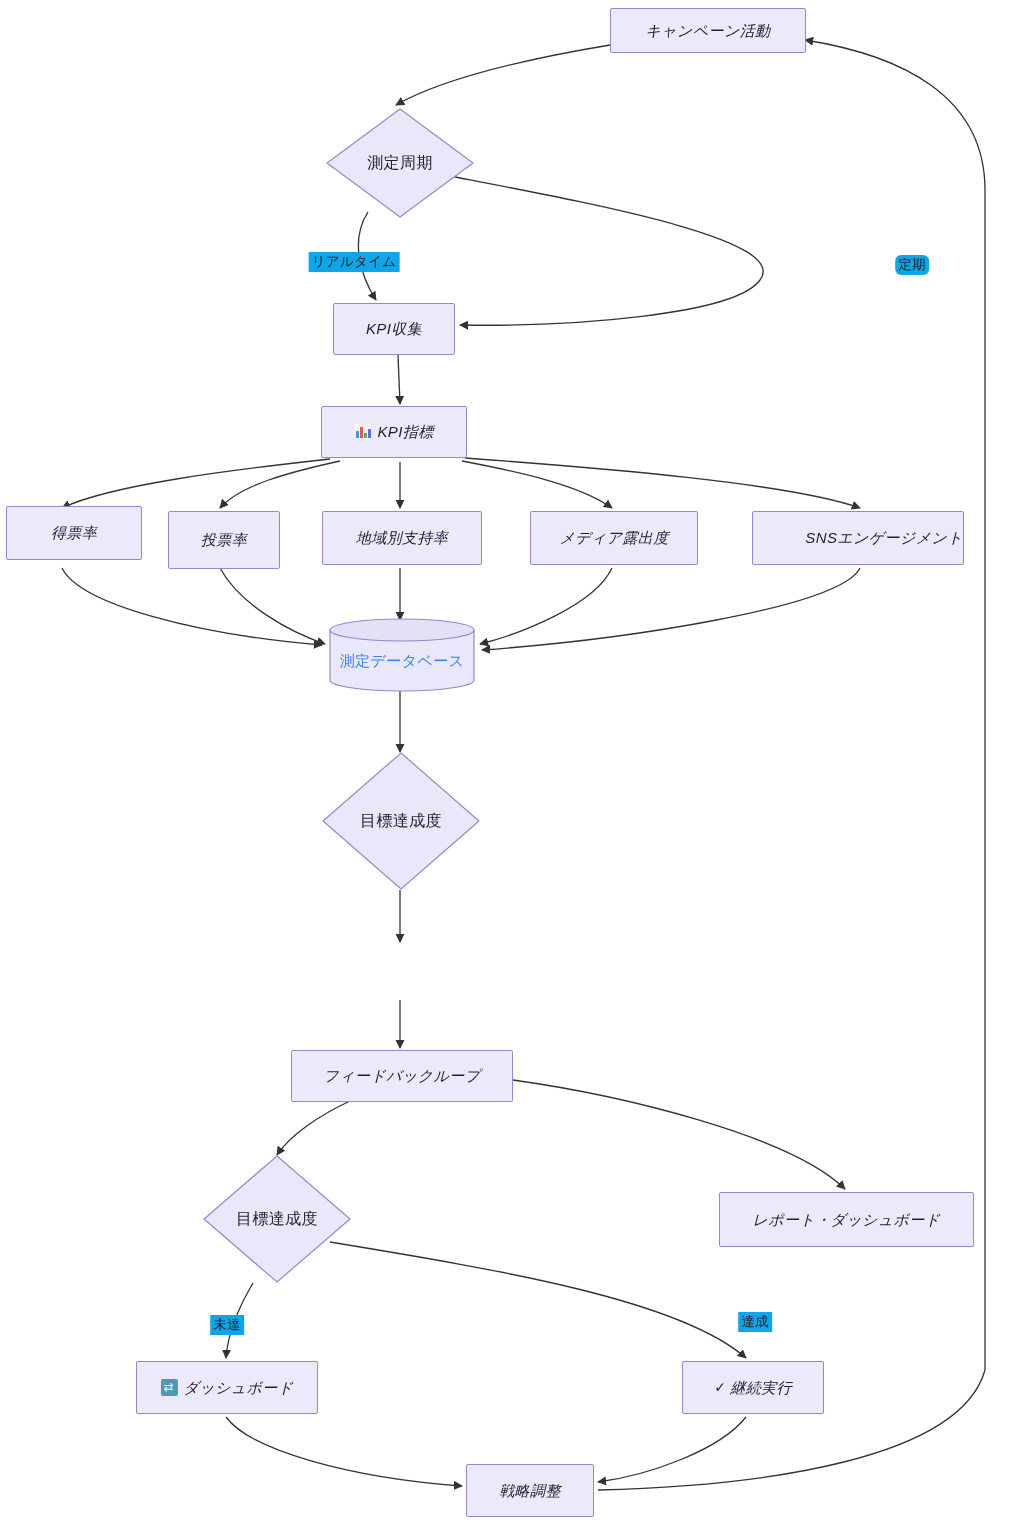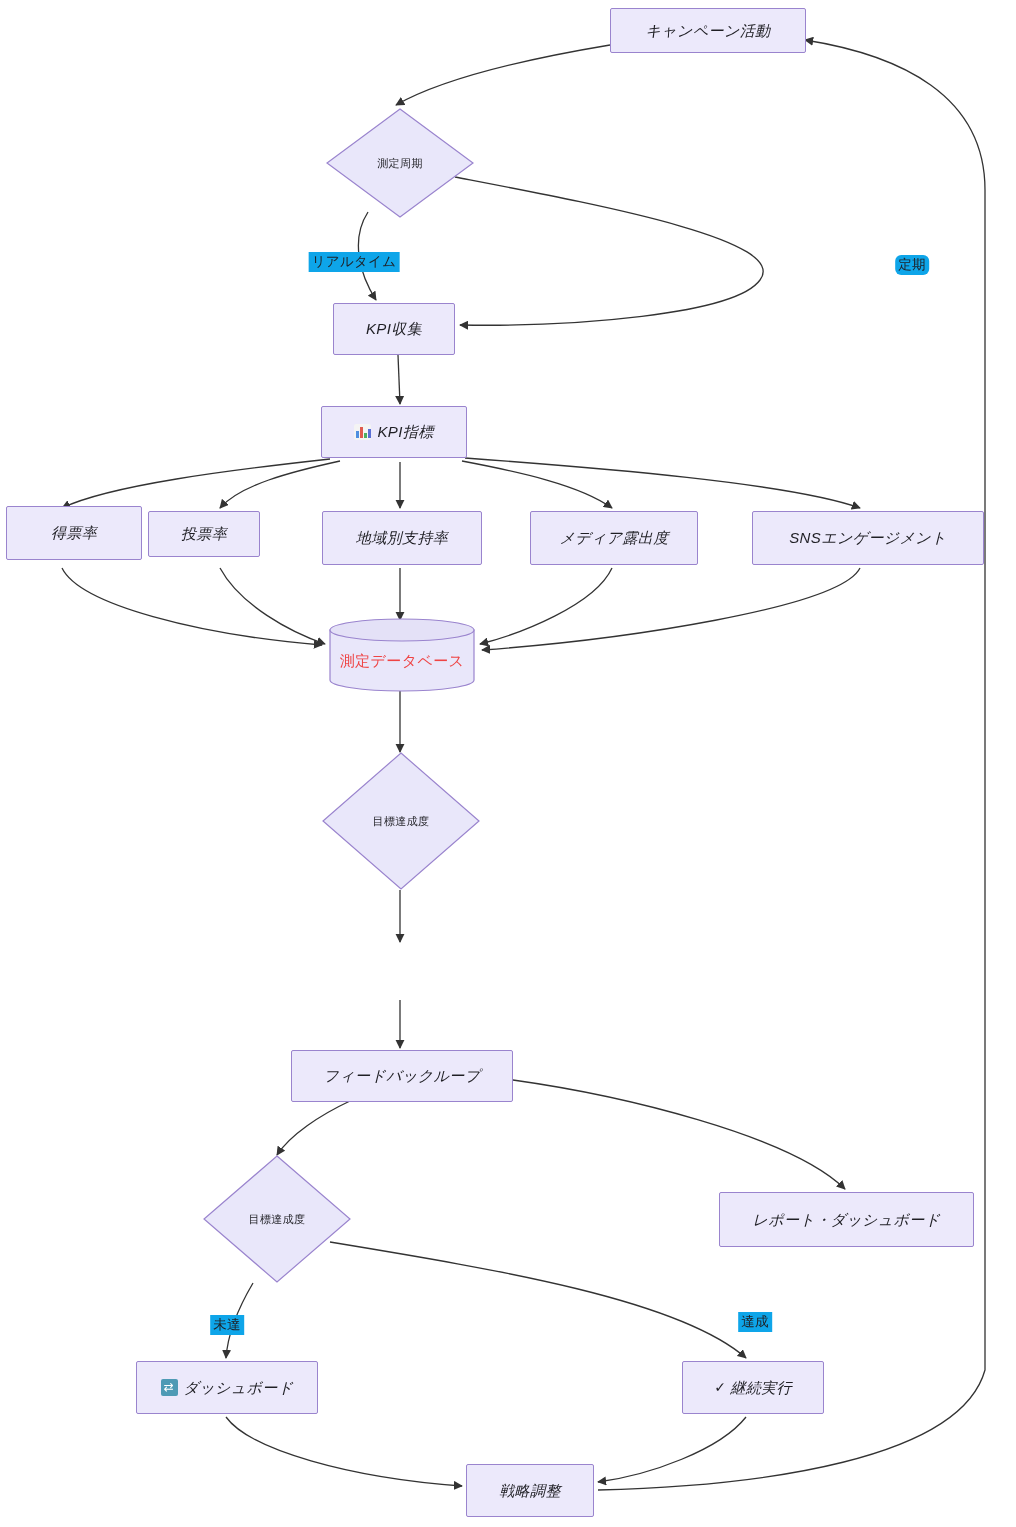--- a/index.html
+++ b/index.html
@@ -59,21 +59,21 @@
     height: 100%;
   }
   .diamond-poly {
     fill: #E9E7FA;
     stroke: #9A84CE;
     stroke-width: 1.2px;
   }
   .diamond-label {
     position: relative;
     z-index: 2;
-    font-size: 11px;
+    font-size: 16px;
     color: #1f1f24;
     white-space: nowrap;
     letter-spacing: 0.4px;
   }
   .node-db {
     position: absolute;
   }
   .db-svg {
     position: absolute;
     left: 0; top: 0;
@@ -95,21 +95,21 @@
     left: 0;
     top: 0;
     width: 100%;
     height: 100%;
     display: flex;
     align-items: center;
     justify-content: center;
     padding-top: 12px;
     box-sizing: border-box;
     font-size: 15px;
-    color: #ef4444;
+    color: #3b82f6;
     letter-spacing: 0.4px;
     white-space: nowrap;
   }
   .edge-label {
     position: absolute;
     background: #0ea5e9;
     color: #1f1f24;
     font-size: 13.5px;
     padding: 1px 3px;
     white-space: nowrap;
@@ -241,33 +241,33 @@
         <i class="b3"></i>
         <i class="b4"></i>
     </span>
     <span class="node-label-text">KPI指標</span>
   </div>
 
   <div class="node node-rect" style="left:6px; top:506px; width:136px; height:54px;">
     <span class="node-label-text">得票率</span>
   </div>
 
-  <div class="node node-rect" style="left:148px; top:511px; width:112px; height:46px;">
+  <div class="node node-rect" style="left:168px; top:511px; width:112px; height:58px;">
     <span class="node-label-text">投票率</span>
   </div>
 
   <div class="node node-rect" style="left:322px; top:511px; width:160px; height:54px;">
     <span class="node-label-text">地域別支持率</span>
   </div>
 
   <div class="node node-rect" style="left:530px; top:511px; width:168px; height:54px;">
     <span class="node-label-text">メディア露出度</span>
   </div>
 
-  <div class="node node-rect" style="left:752px; top:511px; width:232px; height:54px;">
+  <div class="node node-rect" style="left:752px; top:511px; width:212px; height:54px;justify-content:flex-end;">
     <span class="node-label-text">SNSエンゲージメント</span>
   </div>
 
   <div class="node-db" style="left:329px; top:618px; width:146px; height:74px;">
     <svg class="db-svg" viewBox="0 0 146 74" preserveAspectRatio="none">
       <path class="db-body" d="M 1,12 L 1,62 A 72,11 0 0 0 145,62 L 145,12 Z"></path>
       <ellipse class="db-top" cx="73" cy="12" rx="72" ry="11"></ellipse>
     </svg>
     <div class="db-label">測定データベース</div>
   </div>

